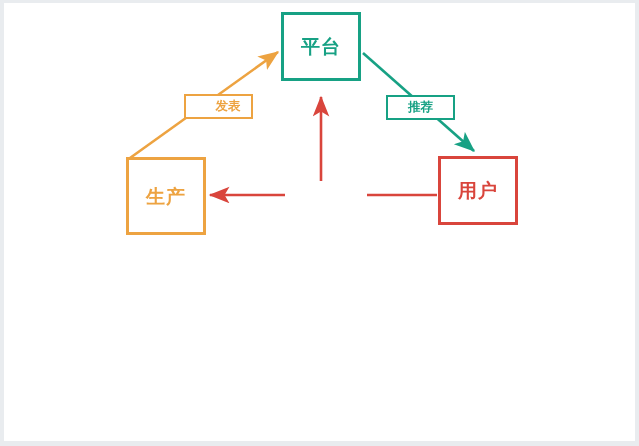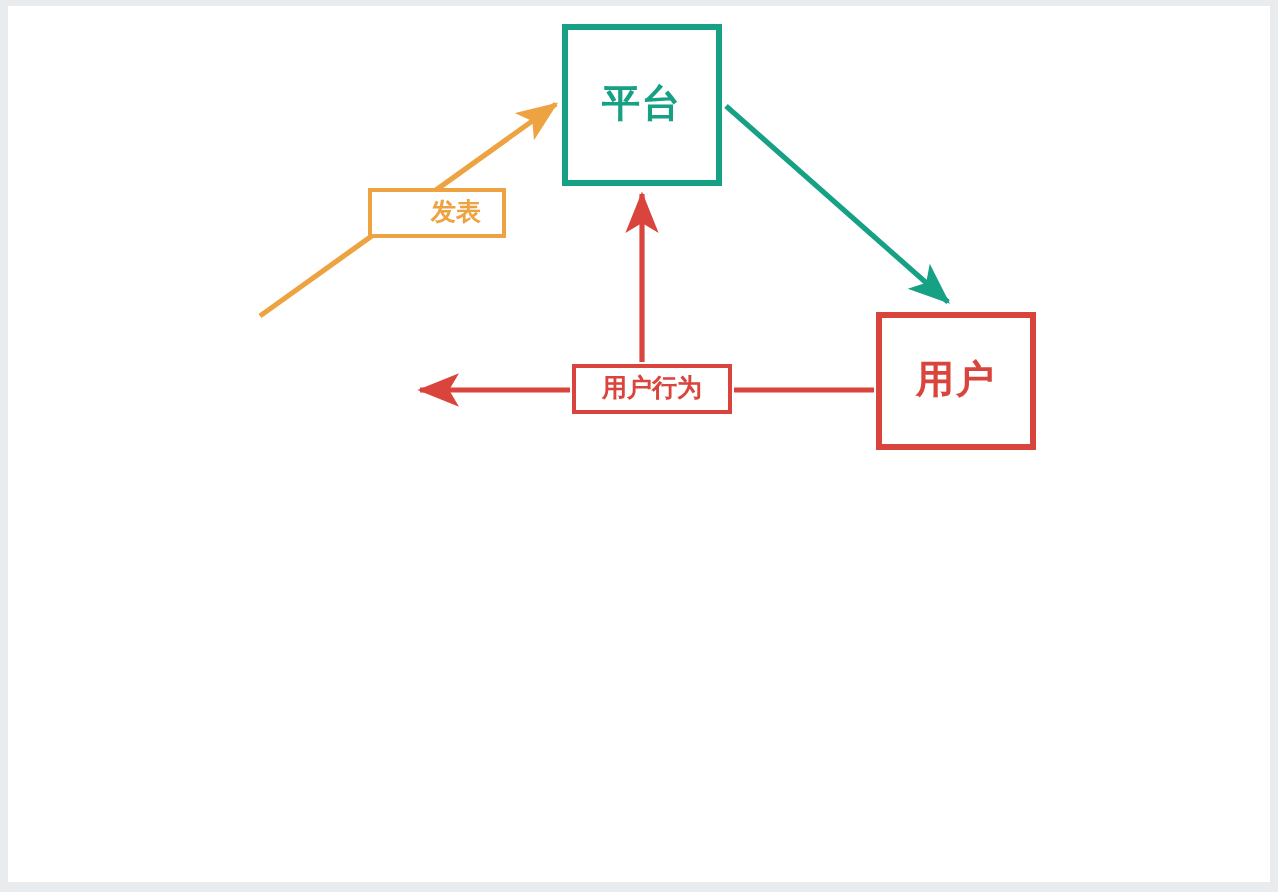--- a/index.html
+++ b/index.html
@@ -101,32 +101,35 @@
       <path d="M 126,155 L 274,49" fill="none" stroke="#eda341" stroke-width="2.6" marker-end="url(#arrow-orange)"></path>
 
       <path d="M 359,50 L 470,148" fill="none" stroke="#17a184" stroke-width="2.6" marker-end="url(#arrow-teal)"></path>
 
       <path d="M 433,192 L 363,192" fill="none" stroke="#d9453c" stroke-width="2.6"></path>
       <path d="M 281,192 L 206,192" fill="none" stroke="#d9453c" stroke-width="2.6" marker-end="url(#arrow-red)"></path>
 
       <path d="M 317,178 L 317,94" fill="none" stroke="#d9453c" stroke-width="2.6" marker-end="url(#arrow-red)"></path>
     </svg>
 
-    <div class="node" style="left:277px; top:9px; width:80px; height:81px; border-color:#17a184;">
+    <div class="node" style="left:277px; top:9px; width:80px; height:69px; border-color:#17a184;">
       <span class="node-label" style="color:#17a184;">平台</span>
     </div>
 
+    <div class="node" style="left:122px; top:154px; width:80px; height:78px; border-color:#eda341;">
+      <span class="node-label" style="color:#eda341;">生产</span>
+    </div>
 
     <div class="node" style="left:434px; top:153px; width:80px; height:69px; border-color:#d9453c;">
       <span class="node-label" style="color:#d9453c;">用户</span>
     </div>
 
     <div class="edge-label" style="left:180px; top:91px; width:69px; border-color:#eda341;">
       <span class="edge-label-text" style="color:#eda341;margin-left:19px;">发表</span>
     </div>
 
+    <div class="edge-label" style="left:382px; top:92px; width:69px; border-color:#17a184;">
+      <span class="edge-label-text" style="color:#17a184;">推荐</span>
+    </div>
 
-    <div class="edge-label" style="left:282px; top:179px; width:80px; border-color:#d9453c;">
-      <span class="edge-label-text" style="color:#d9453c;">用户行为</span>
-    </div>
 
   </div>
 </div>
 
 </body></html>

